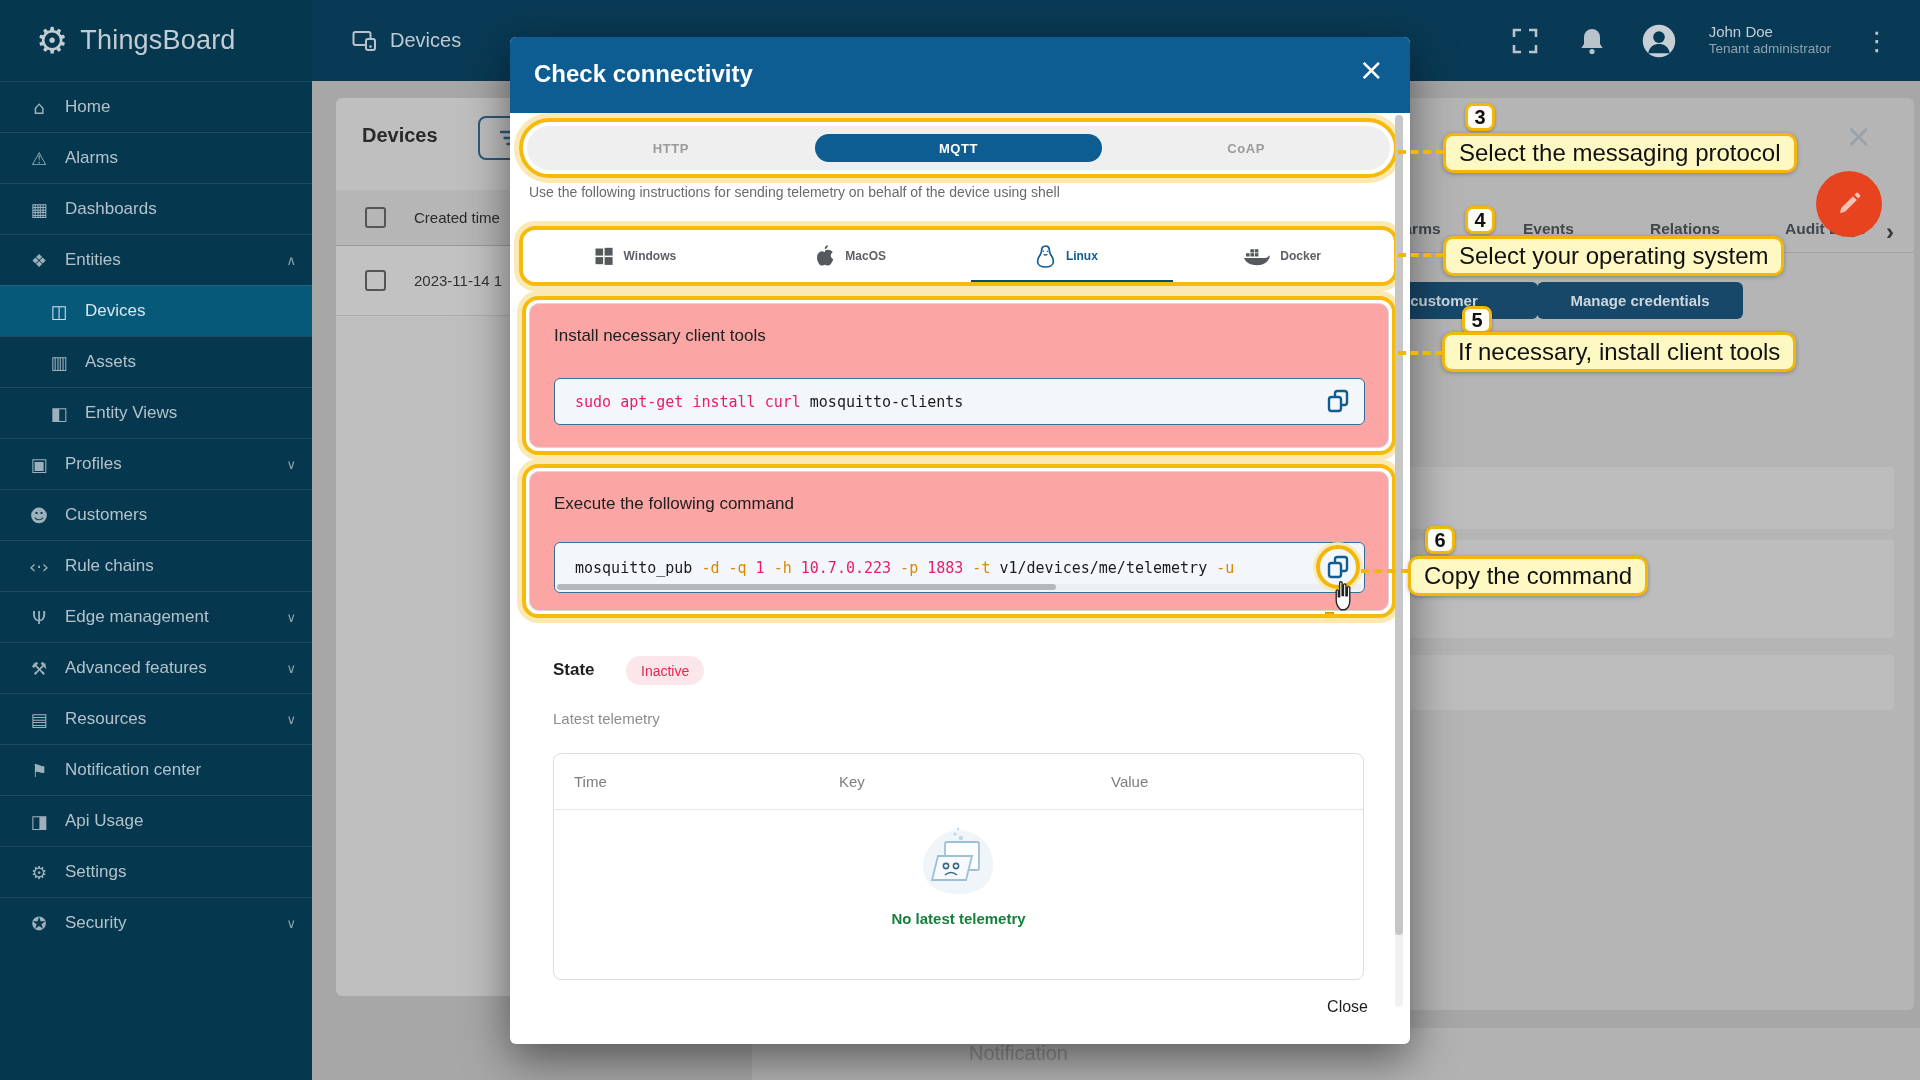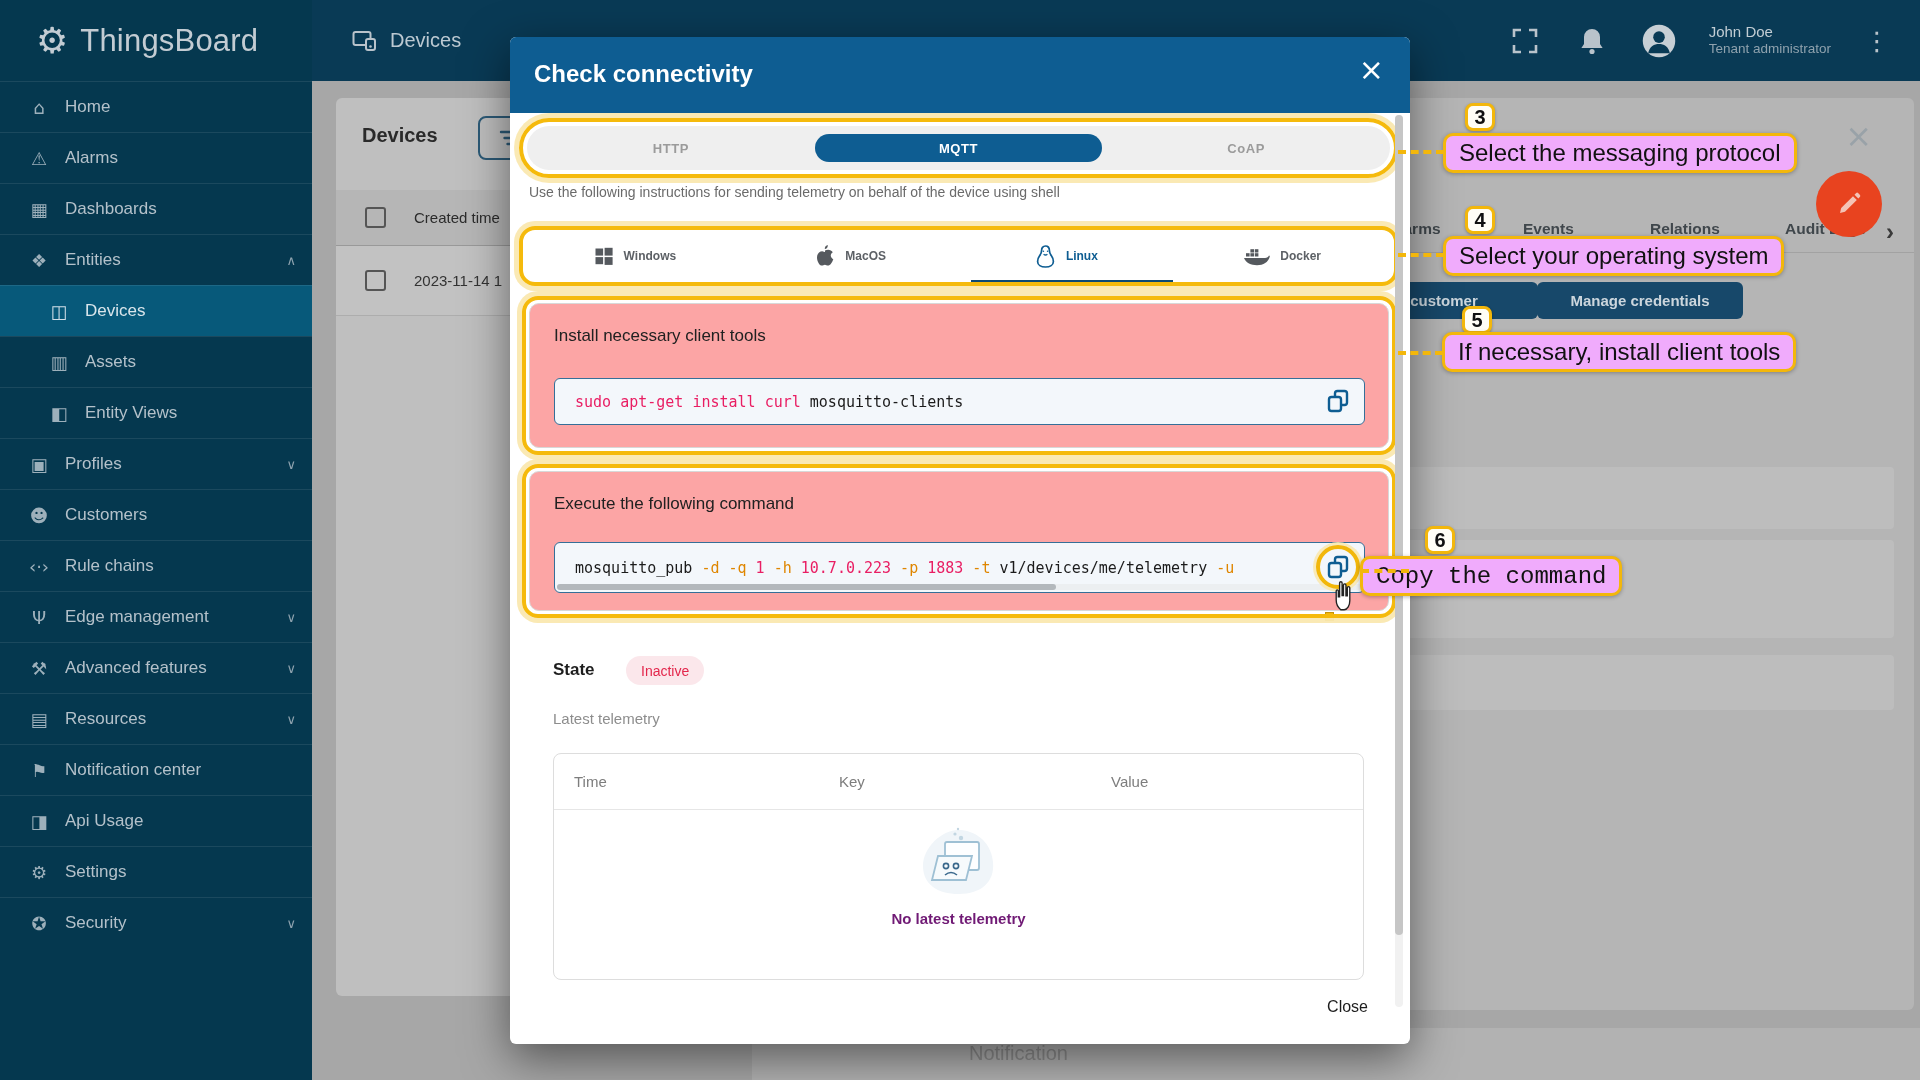--- a/index.html
+++ b/index.html
@@ -5,21 +5,21 @@
   html,body{margin:0;padding:0;background:#7e7e7e;}
   *{box-sizing:border-box;}
   .stage{position:relative;width:1920px;height:1080px;overflow:hidden;background:#a7a7a7;
          font-family:"Liberation Sans",sans-serif;-webkit-font-smoothing:antialiased;}
   .dj{font-family:"DejaVu Sans",sans-serif;}
 
   
   .sidebar{position:absolute;left:0;top:0;width:312px;height:1080px;background:#05384f;z-index:3;}
   .logo{height:81px;display:flex;align-items:center;padding-left:36px;gap:12px;}
   .logo-icon{font-size:36px;color:#c3ccd3;}
-  .logo-text{font-size:31px;color:#c3ccd3;letter-spacing:.2px;}
+  .logo-text{font-size:27px;color:#c3ccd3;letter-spacing:.2px;}
   .menu-item{height:51px;display:flex;align-items:center;padding:0 16px 0 26px;gap:13px;
              color:#b4c1ca;font-size:17px;border-top:1px solid rgba(255,255,255,.09);cursor:pointer;}
   .menu-item.child{padding-left:46px;}
   .menu-item.selected{background:#07597a;color:#d9e5eb;}
   .mi-icon{width:26px;font-size:18px;color:#9db0bb;text-align:center;font-family:"DejaVu Sans",sans-serif;flex:none;}
   .menu-item.selected .mi-icon{color:#cfdee7;}
   .mi-chevron{margin-left:auto;font-size:13px;color:#8fa3af;font-family:"DejaVu Sans",sans-serif;}
 
   
   .topbar{position:absolute;left:312px;top:0;right:0;height:81px;background:#093a55;z-index:2;
@@ -112,38 +112,38 @@
 
   .state-label{position:absolute;left:43px;top:623px;font-size:17px;font-weight:700;color:#1e1e1e;}
   .state-badge{position:absolute;left:116px;top:619px;height:29px;padding:0 15px;background:#fbe7eb;
                color:#e3274c;font-size:14px;border-radius:15px;display:flex;align-items:center;}
   .telemetry-label{position:absolute;left:43px;top:673px;font-size:15px;color:#8d8d8d;}
   .telemetry-card{position:absolute;left:43px;top:716px;width:811px;height:227px;border:1px solid #ddd;border-radius:8px;}
   .t-head{position:absolute;left:0;top:0;width:100%;height:56px;border-bottom:1px solid #e6e6e6;}
   .t-col{position:absolute;top:19px;font-size:15px;color:#7d7d7d;}
   .t-col-time{left:20px;} .t-col-key{left:285px;} .t-col-value{left:557px;}
   .empty-state{position:absolute;left:0;right:0;top:72px;display:flex;flex-direction:column;align-items:center;}
-  .empty-text{margin-top:10px;font-size:15px;font-weight:600;color:#701a75;}
+  .empty-text{margin-top:10px;font-size:15px;font-weight:600;color:#15803d;}
   .modal-close-btn{position:absolute;right:32px;bottom:20px;font-size:16px;font-weight:400;color:#1d1d1d;
                    background:none;border:none;padding:8px 10px;cursor:pointer;font-family:"Liberation Sans",sans-serif;}
   .m-scroll-track{position:absolute;right:7px;top:78px;width:8px;height:892px;background:#f1f1f1;border-radius:4px;}
   .m-scroll-thumb{position:absolute;right:7px;top:78px;width:8px;height:820px;background:#c6c6c6;border-radius:4px;}
 
   
   .co-num{position:absolute;z-index:6;min-width:30px;height:28px;padding:0 6px;background:#fffef6;
           border:3px solid #f3b70b;border-radius:8px;display:flex;align-items:center;justify-content:center;
           font-size:20px;font-weight:700;color:#111;box-shadow:0 1px 3px rgba(0,0,0,.3);}
-  .co-label{position:absolute;z-index:6;height:40px;padding:0 13px;background:#f0abfc;border:3px solid #f3b70b;
+  .co-label{position:absolute;z-index:6;height:40px;padding:0 13px;background:#fef9c3;border:3px solid #f3b70b;
             border-radius:10px;display:flex;align-items:center;font-size:24px;color:#111;white-space:nowrap;
             box-shadow:0 1px 4px rgba(0,0,0,.3);}
   .dash{position:absolute;z-index:6;height:0;border-top:4px dashed #f3b70b;}
   #c3-num{left:1465px;top:103px;} #c3-label{left:1443px;top:133px;} #c3-dash{left:1398px;top:150px;width:46px;}
   #c4-num{left:1465px;top:206px;} #c4-label{left:1443px;top:236px;} #c4-dash{left:1398px;top:253px;width:46px;}
   #c5-num{left:1462px;top:306px;} #c5-label{left:1442px;top:332px;} #c5-dash{left:1398px;top:351px;width:45px;}
-  #c6-num{left:1425px;top:526px;} #c6-label{left:1360px;top:556px;font-family:Liberation Mono, monospace;} #c6-dash{left:1361px;top:569px;width:48px;}
+  #c6-num{left:1425px;top:526px;} #c6-label{left:1408px;top:556px;} #c6-dash{left:1361px;top:569px;width:48px;}
 </style>
 </head>
 <body>
 
 <div class="stage">
 
   <aside class="sidebar">
     <div class="logo">
       <span class="logo-icon dj">⚙</span>
       <span class="logo-text">ThingsBoard</span>

